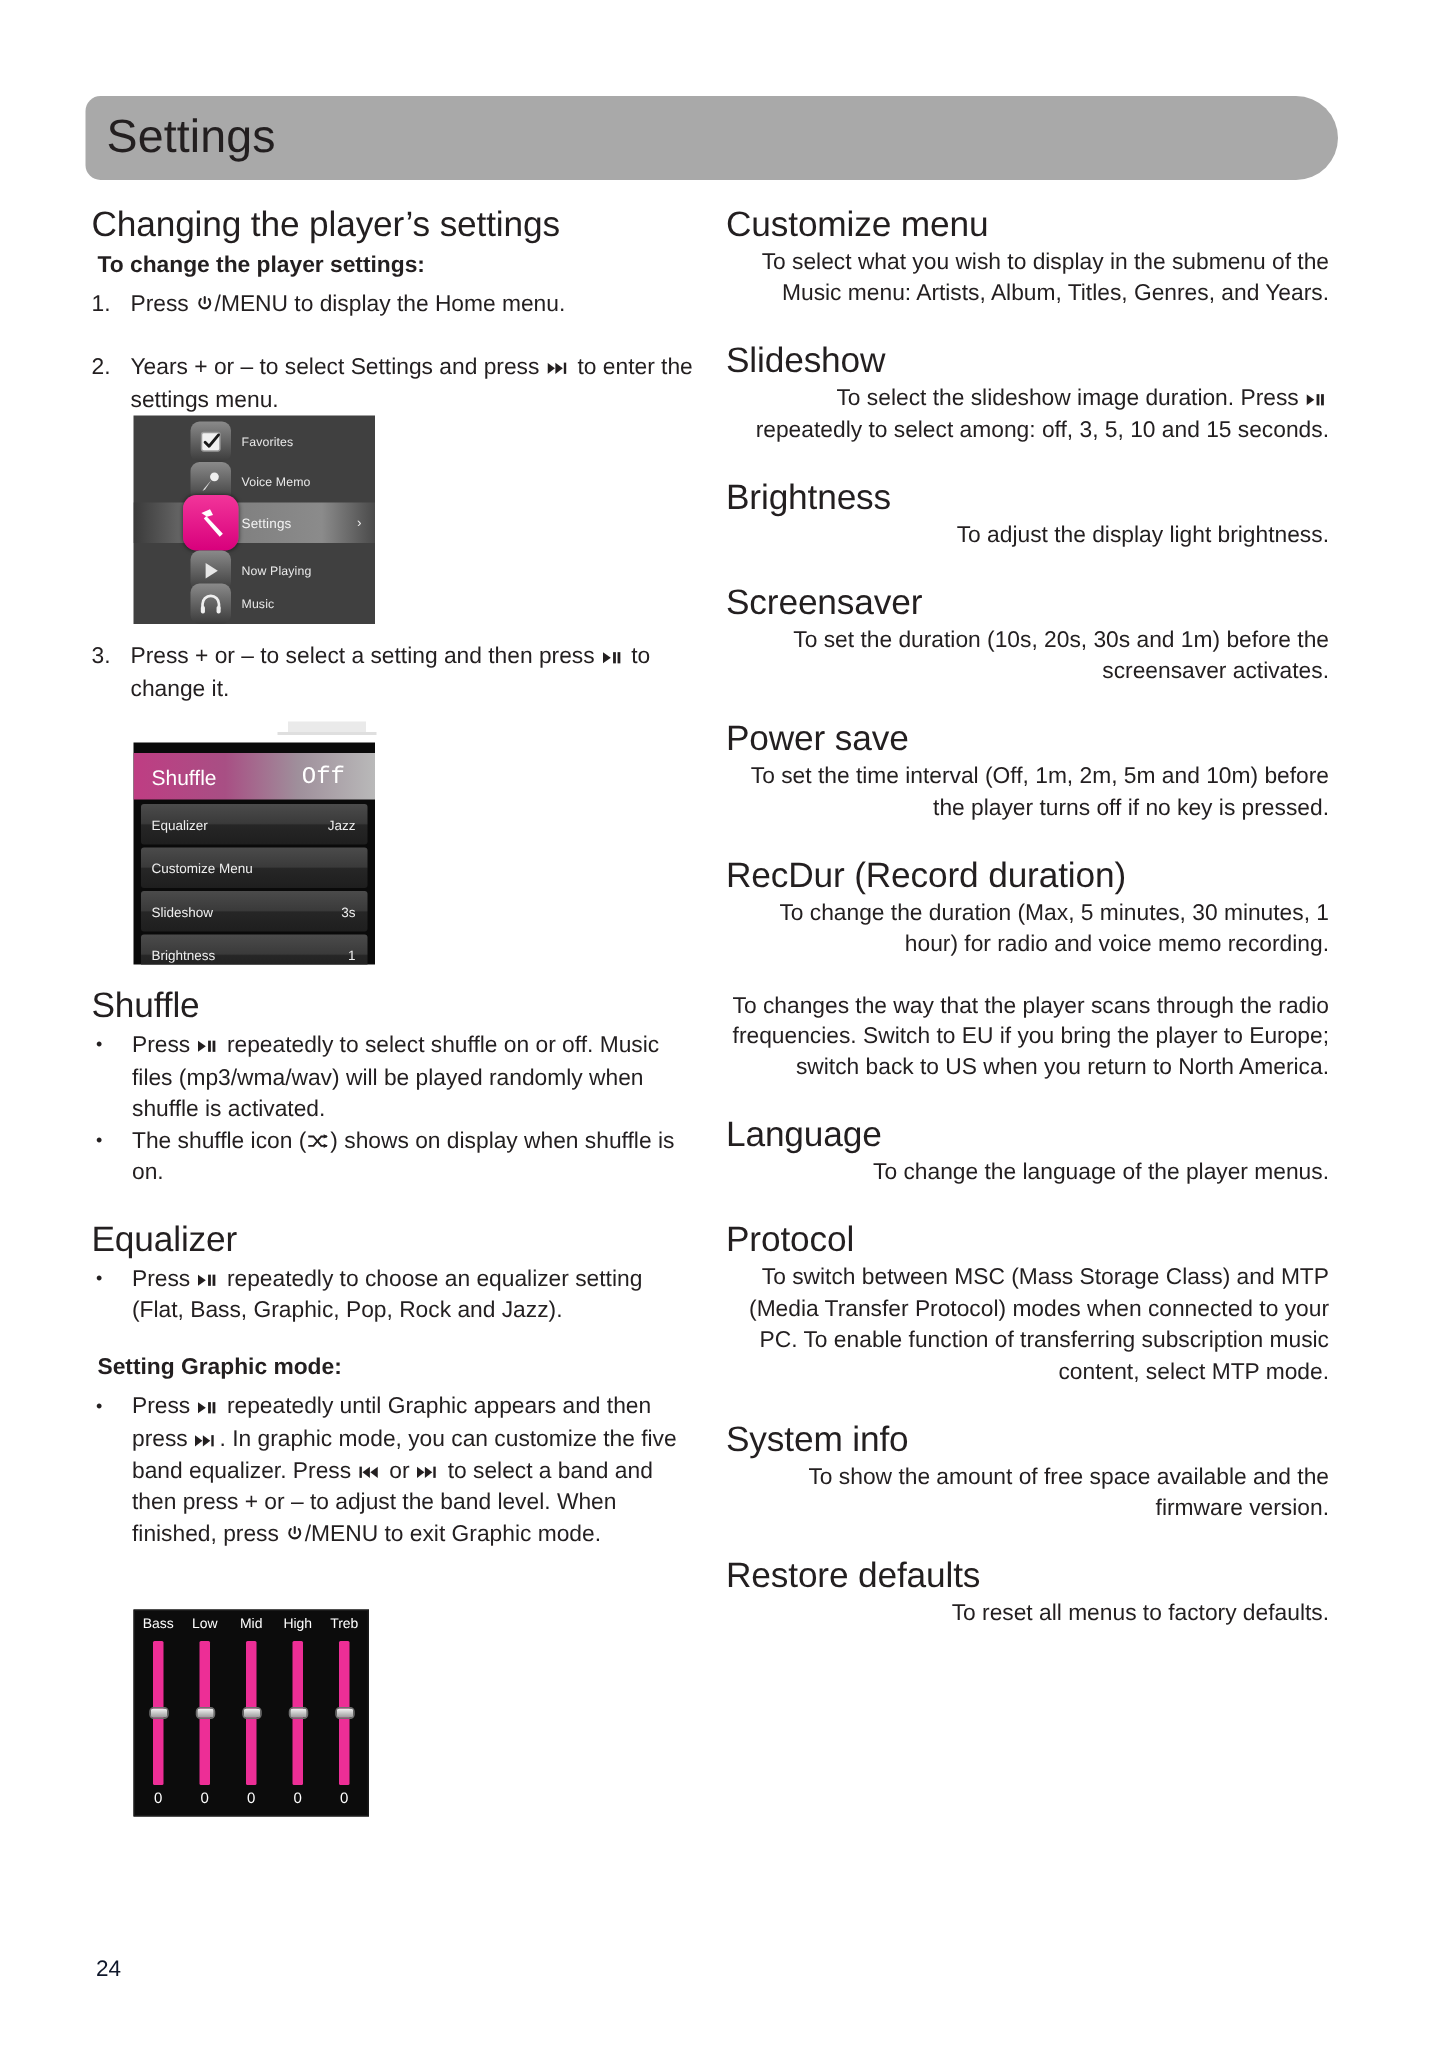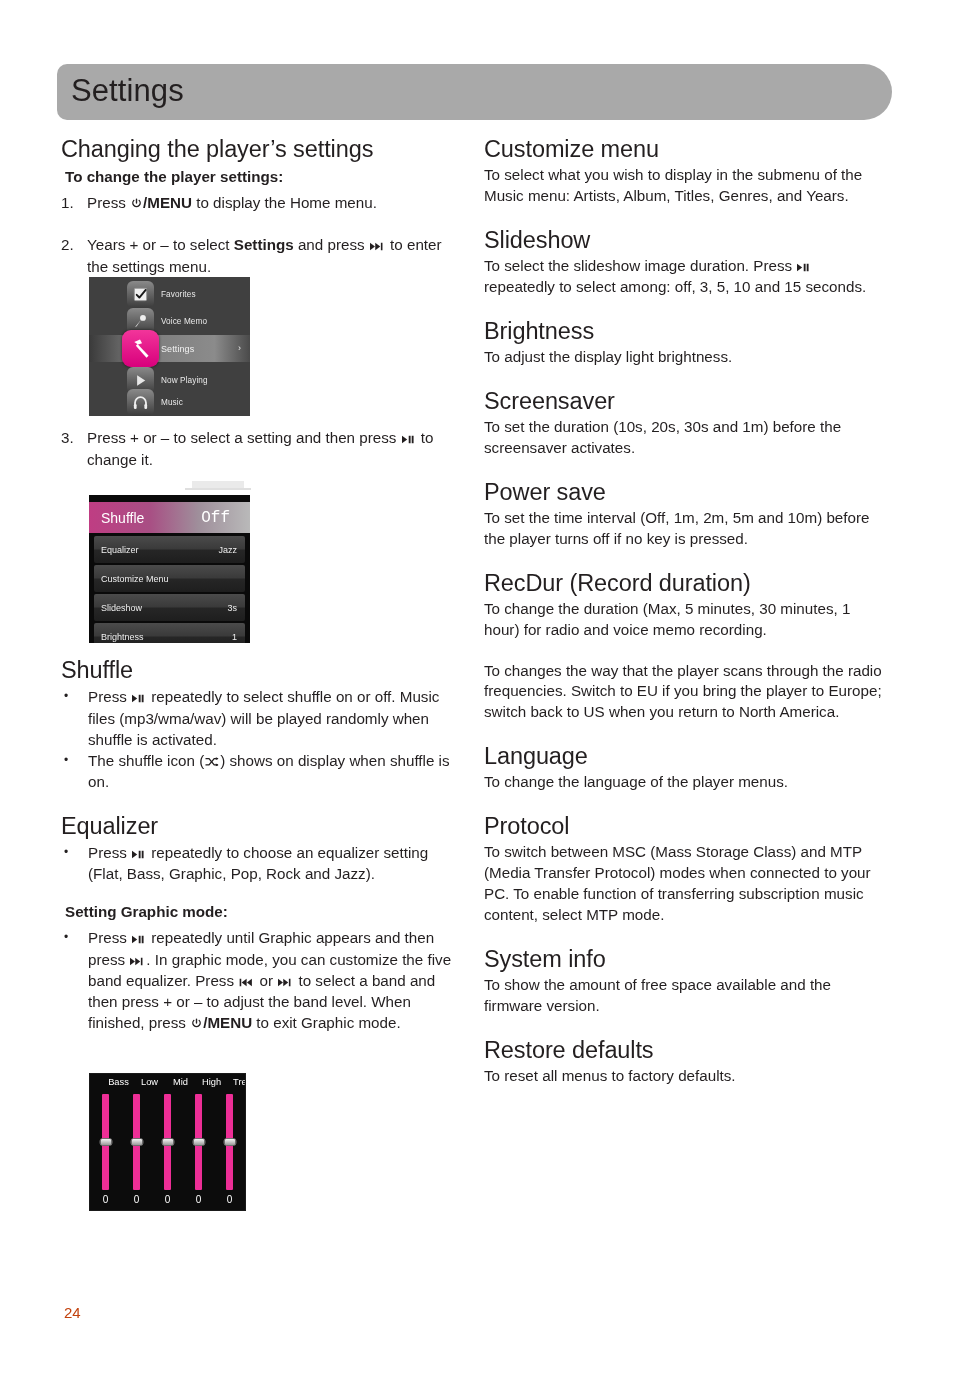--- a/index.html
+++ b/index.html
@@ -47,20 +47,21 @@
     line-height: 1.16;
     letter-spacing: -0.1px;
   }
   .gap-sec { height: 20px; }
   .gap-sec-sm { height: 14px; }
 
   p.body {
     font-size: 15.2px;
     line-height: 1.37;
     margin: 0;
+    text-align: right;
   }
 
   .bold-lead {
     font-size: 15.2px;
     font-weight: bold;
     line-height: 1.37;
     margin: 4px;
   }
 
   
@@ -83,21 +84,21 @@
     line-height: 1.40;
   }
   .bullist li .bul {
     width: 27px; flex: none;
     font-size: 12px;
     line-height: 1.7;
     padding-left: 3px;
   }
   .bullist li .txt { flex: 1; }
 
-  b { font-weight: bold; }
+  b { font-weight: normal; }
 
   
   .key {
     display: inline-block;
     vertical-align: -1px;
     line-height: 0;
     margin: 0 1px;
   }
   .key svg { display: block; }
 
@@ -200,21 +201,21 @@
   
   .shot-eq {
     position: absolute;
     left: 89px; top: 1073px;
     width: 157px; height: 138px;
     background: #0c0c0c;
     border: 1px solid #1a1a1a;
     overflow: hidden;
   }
   .eq-labels {
-    position: absolute; left: 13px; top: 3px;
+    position: absolute; left: 0; top: 3px;
     width: 100%;
     display: flex;
   }
   .eq-labels span {
     flex: 1; text-align: center;
     color: #ffffff; font-size: 9.3px;
     font-family: "Liberation Sans", sans-serif;
   }
   .eq-bands {
     position: absolute; left: 0; top: 20px;
@@ -247,21 +248,21 @@
   .eq-values span {
     flex: 1; text-align: center;
     color: #ffffff; font-size: 10px;
   }
 
   
   .folio {
     position: absolute;
     left: 64px; top: 1304px;
     font-size: 15px;
-    color: #c2410c;
+    color: #0f172a;
   }
 </style>
 </head>
 <body>
 
 <div class="page-header">
   <div class="title">Settings</div>
 </div>
 
 <div class="col col-left">

